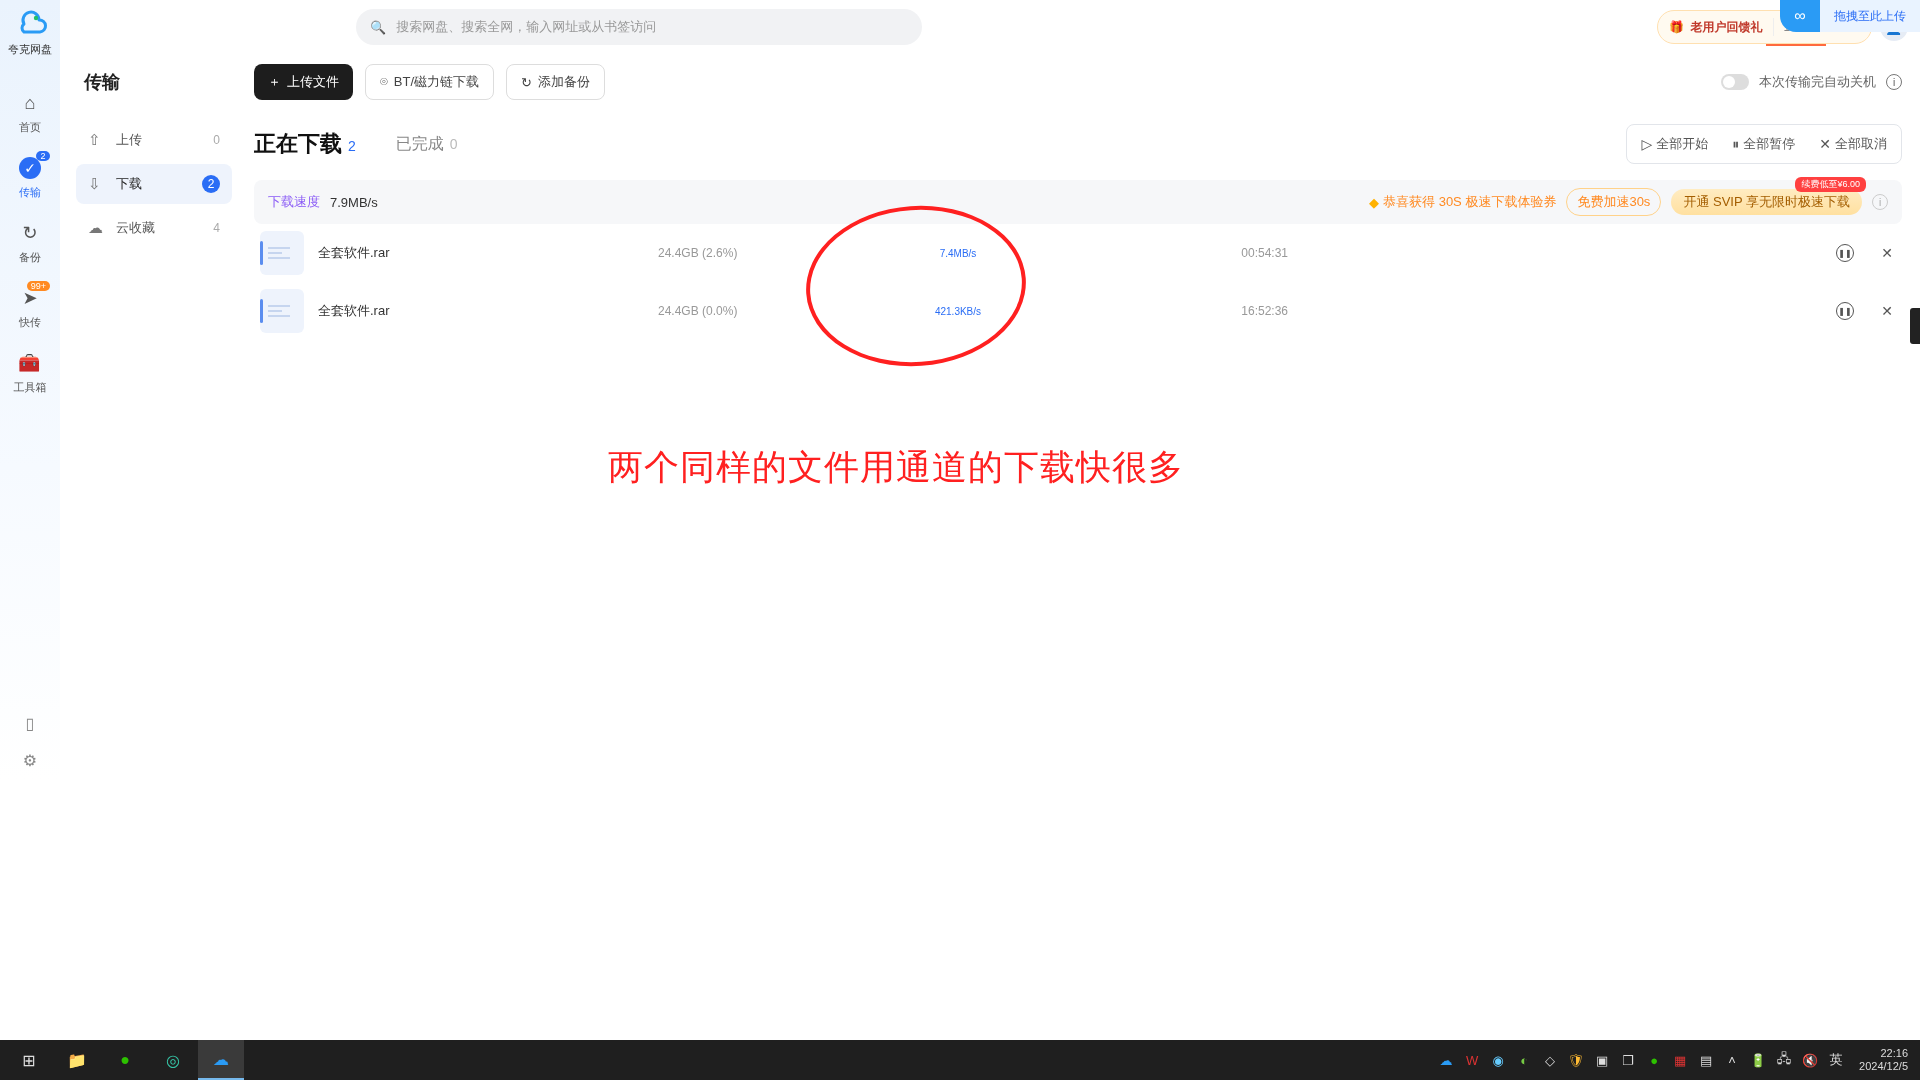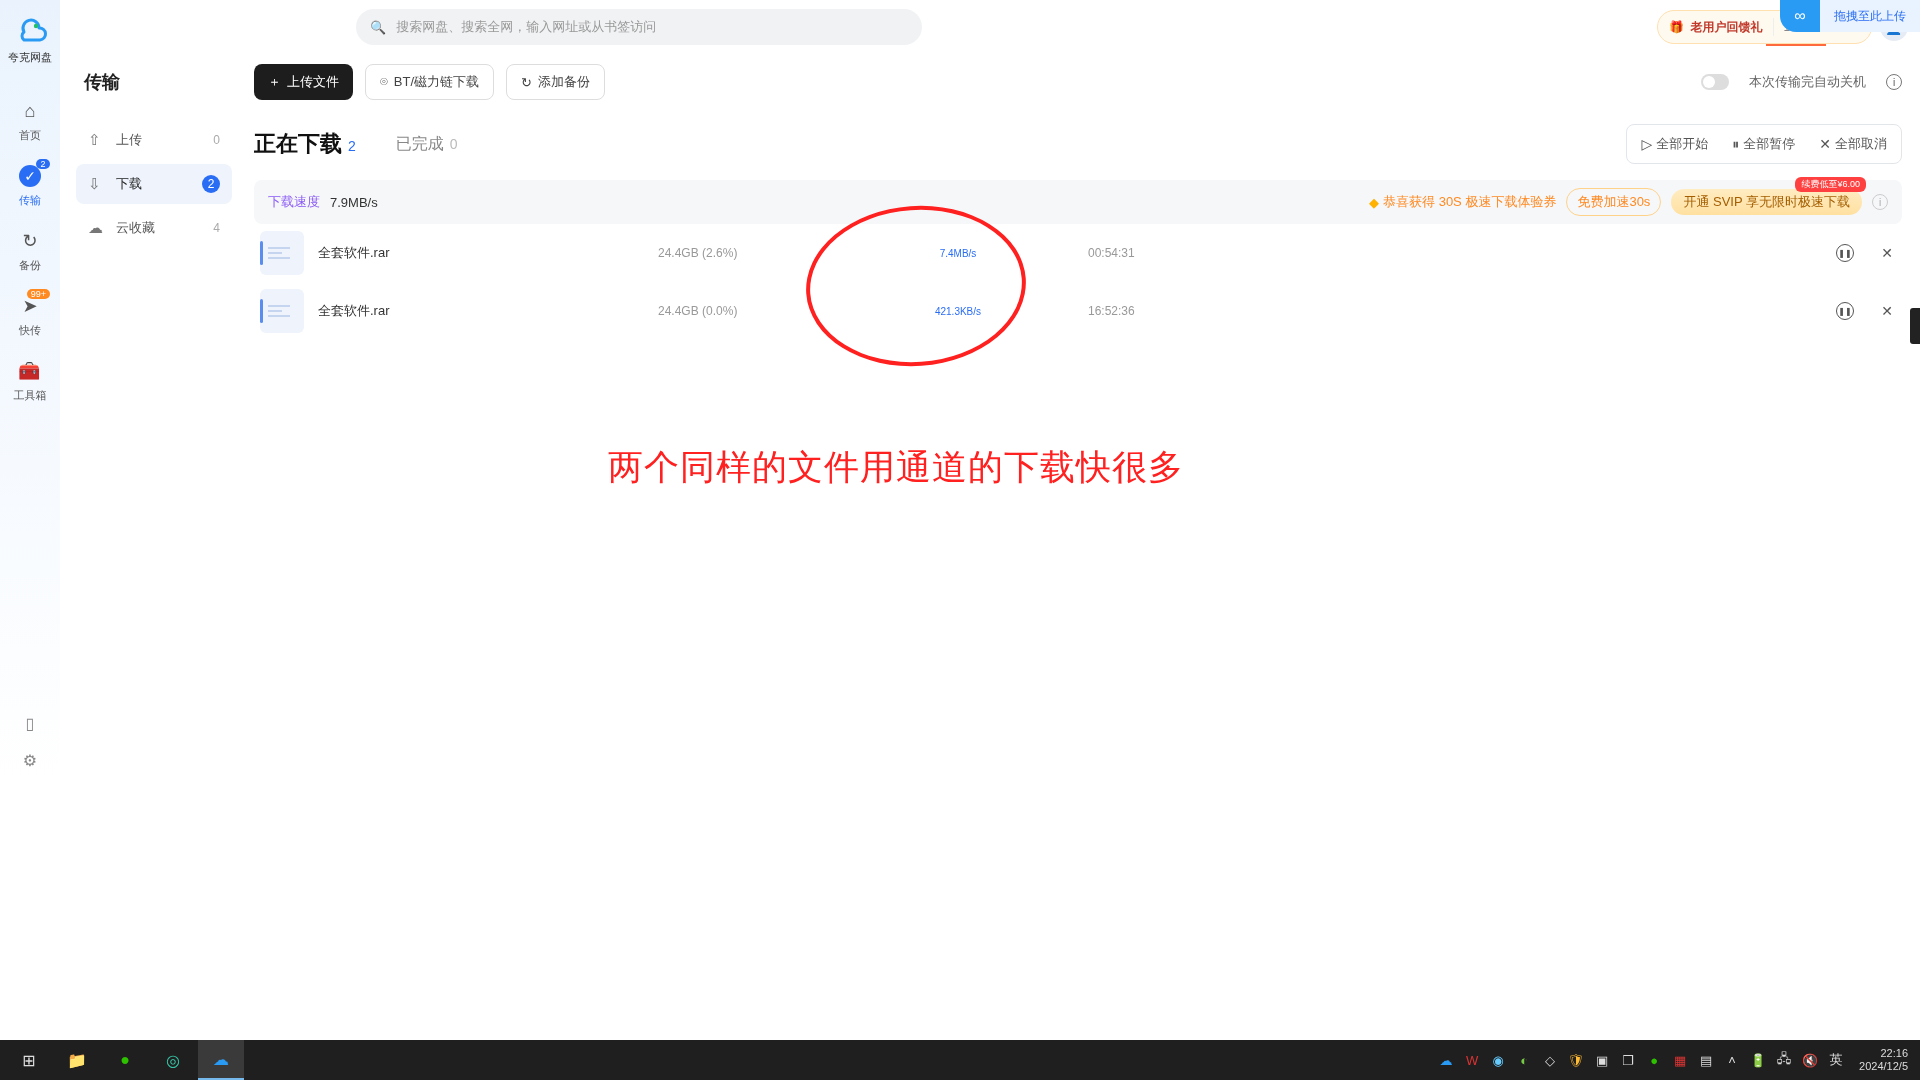--- a/index.html
+++ b/index.html
@@ -1,19 +1,19 @@
 <!DOCTYPE html>
 <html><head>
 <meta charset="utf-8">
 <style>
 * { margin: 0; padding: 0; box-sizing: border-box; font-family: "Microsoft YaHei", "PingFang SC", sans-serif; }
 body { width: 1920px; height: 1080px; overflow: hidden; position: relative; background: #fff; }
 
 
-.rail { position: absolute; left: 0; top: 0; width: 60px; height: 780px; background: linear-gradient(#eaf3fd 0%, #f6faff 60%, #ffffff 100%); display: flex; flex-direction: column; align-items: center; padding-top: 10px; }
+.rail { position: absolute; left: 0; top: 0; width: 60px; height: 780px; background: linear-gradient(#eaf3fd 0%, #f6faff 60%, #ffffff 100%); display: flex; flex-direction: column; align-items: center; padding-top: 2px; }
 .rail-logo { width: 36px; height: 36px; margin-bottom: 4px; }
 .rail-logo svg { width: 36px; height: 36px; }
 .rail-brand { font-size: 11px; color: #333; margin-bottom: 24px; }
 .rail-item { width: 100%; display: flex; flex-direction: column; align-items: center; padding: 12px 0 10px; cursor: pointer; position: relative; font-size: 11px; color: #555; }
 .rail-item .ri-icon { font-size: 18px; margin-bottom: 6px; }
 .rail-item.active { color: #2a6df5; }
 .rail-item.active .ri-icon-disc { width: 22px; height: 22px; border-radius: 50%; background: #2a6df5; color: #fff; display: flex; align-items: center; justify-content: center; font-size: 14px; margin-bottom: 6px; }
 .rail-badge { position: absolute; top: 6px; right: 10px; background: #2a6df5; color: #fff; font-size: 9px; border-radius: 8px; padding: 0 4px; min-width: 14px; text-align: center; }
 .rail-badge.orange { background: #ff8a22; }
 .rail-bottom { position: absolute; bottom: 10px; left: 0; width: 60px; display: flex; flex-direction: column; align-items: center; gap: 18px; color: #888; font-size: 16px; }
@@ -42,21 +42,21 @@
 .sb-item .sb-count { margin-left: auto; font-size: 12px; color: #aaa; }
 .sb-item.active { background: #eef3fc; color: #222; }
 .sb-item.active .sb-count { background: #2a6df5; color: #fff; width: 18px; height: 18px; border-radius: 50%; display: flex; align-items: center; justify-content: center; }
 
 
 .main { position: absolute; left: 254px; top: 64px; right: 18px; }
 .toolbar { display: flex; align-items: center; gap: 12px; }
 .btn { height: 36px; border-radius: 8px; display: flex; align-items: center; padding: 0 14px; font-size: 13px; cursor: pointer; gap: 6px; }
 .btn.primary { background: #1d1d1d; color: #fff; }
 .btn.outline { background: #fff; border: 1px solid #ddd; color: #444; }
-.action-right { margin-left: auto; display: flex; align-items: center; gap: 20px; font-size: 13px; color: #666; }
+.action-right { margin-left: auto; display: flex; align-items: center; gap: 10px; font-size: 13px; color: #666; }
 .toggle { width: 28px; height: 16px; background: #ddd; border-radius: 8px; position: relative; }
 .toggle::after { content: ""; width: 12px; height: 12px; background: #fff; border-radius: 50%; position: absolute; top: 2px; left: 2px; }
 .info-icon { width: 16px; height: 16px; border: 1.5px solid #777; border-radius: 50%; display: flex; align-items: center; justify-content: center; font-size: 10px; color: #555; }
 
 .tabs-row { display: flex; align-items: center; margin-top: 24px; }
 .tab { display: flex; align-items: baseline; gap: 6px; margin-right: 40px; cursor: pointer; }
 .tab .t-label { font-size: 16px; color: #888; }
 .tab .t-num { font-size: 14px; color: #bbb; }
 .tab.active .t-label { font-size: 22px; color: #111; font-weight: 700; }
 .tab.active .t-num { color: #2a6df5; }
@@ -76,21 +76,21 @@
 .bonus .info-icon { color: #aaa; border-color: #ccc; }
 
 .dl-row { display: flex; align-items: center; height: 58px; padding: 0 6px; }
 .dl-icon { width: 44px; height: 44px; background: #eef3fc; border-radius: 6px; margin-right: 14px; display: flex; flex-direction: column; justify-content: center; padding-left: 8px; gap: 3px; position: relative; }
 .dl-icon::before { content: ""; position: absolute; left: 0; top: 10px; bottom: 10px; width: 3px; background: #5b8def; border-radius: 2px; }
 .dl-icon .line { height: 2px; background: #c6d5ef; width: 60%; }
 .dl-icon .line.short { width: 40%; }
 .dl-name { flex: 0 0 340px; font-size: 13px; color: #333; }
 .dl-size { flex: 0 0 170px; font-size: 12px; color: #999; }
 .dl-speed { flex: 0 0 260px; font-size: 10px; color: #2a6df5; text-align: center; }
-.dl-eta { flex: 0 0 200px; font-size: 12px; color: #999; text-align: left; }
+.dl-eta { flex: 0 0 200px; font-size: 12px; color: #999; text-align: right; }
 .dl-actions { margin-left: auto; display: flex; gap: 24px; font-size: 14px; color: #555; }
 .dl-actions span { cursor: pointer; width: 18px; height: 18px; display: inline-flex; align-items: center; justify-content: center; }
 .pause-ring { width: 16px; height: 16px; border: 1.5px solid #555; border-radius: 50%; display: flex; align-items: center; justify-content: center; font-size: 8px; }
 
 
 .anno-circle { position: absolute; border: 4px solid #ff2020; border-radius: 50%; pointer-events: none; }
 .anno-text { position: absolute; color: #ff2020; font-size: 35px; pointer-events: none; font-weight: 400; letter-spacing: 1px; }
 
 
 .edge-handle { position: absolute; right: 0; top: 308px; width: 10px; height: 36px; background: #222; border-radius: 3px 0 0 3px; }

